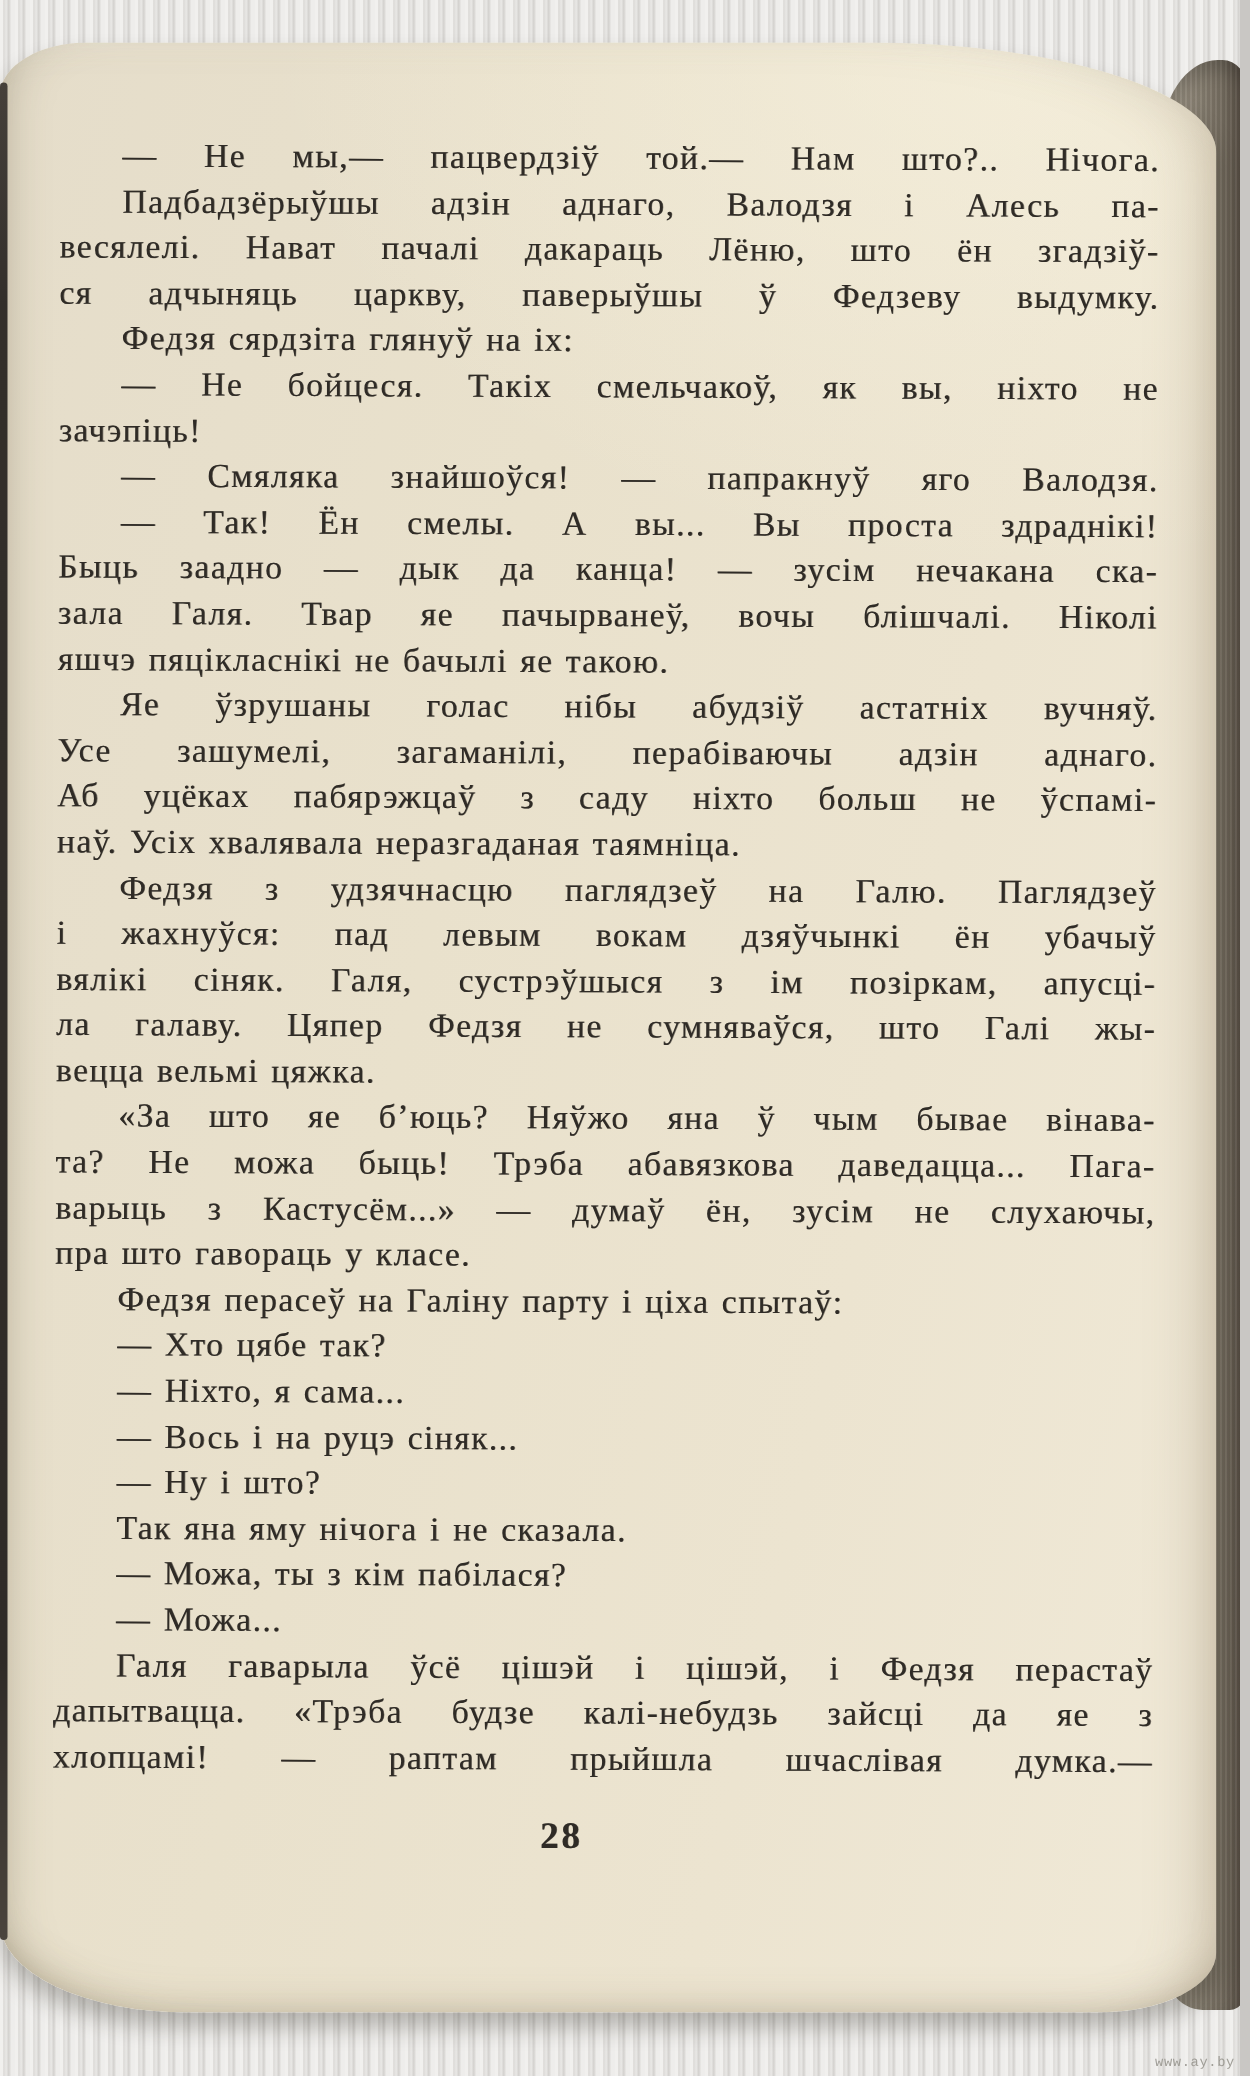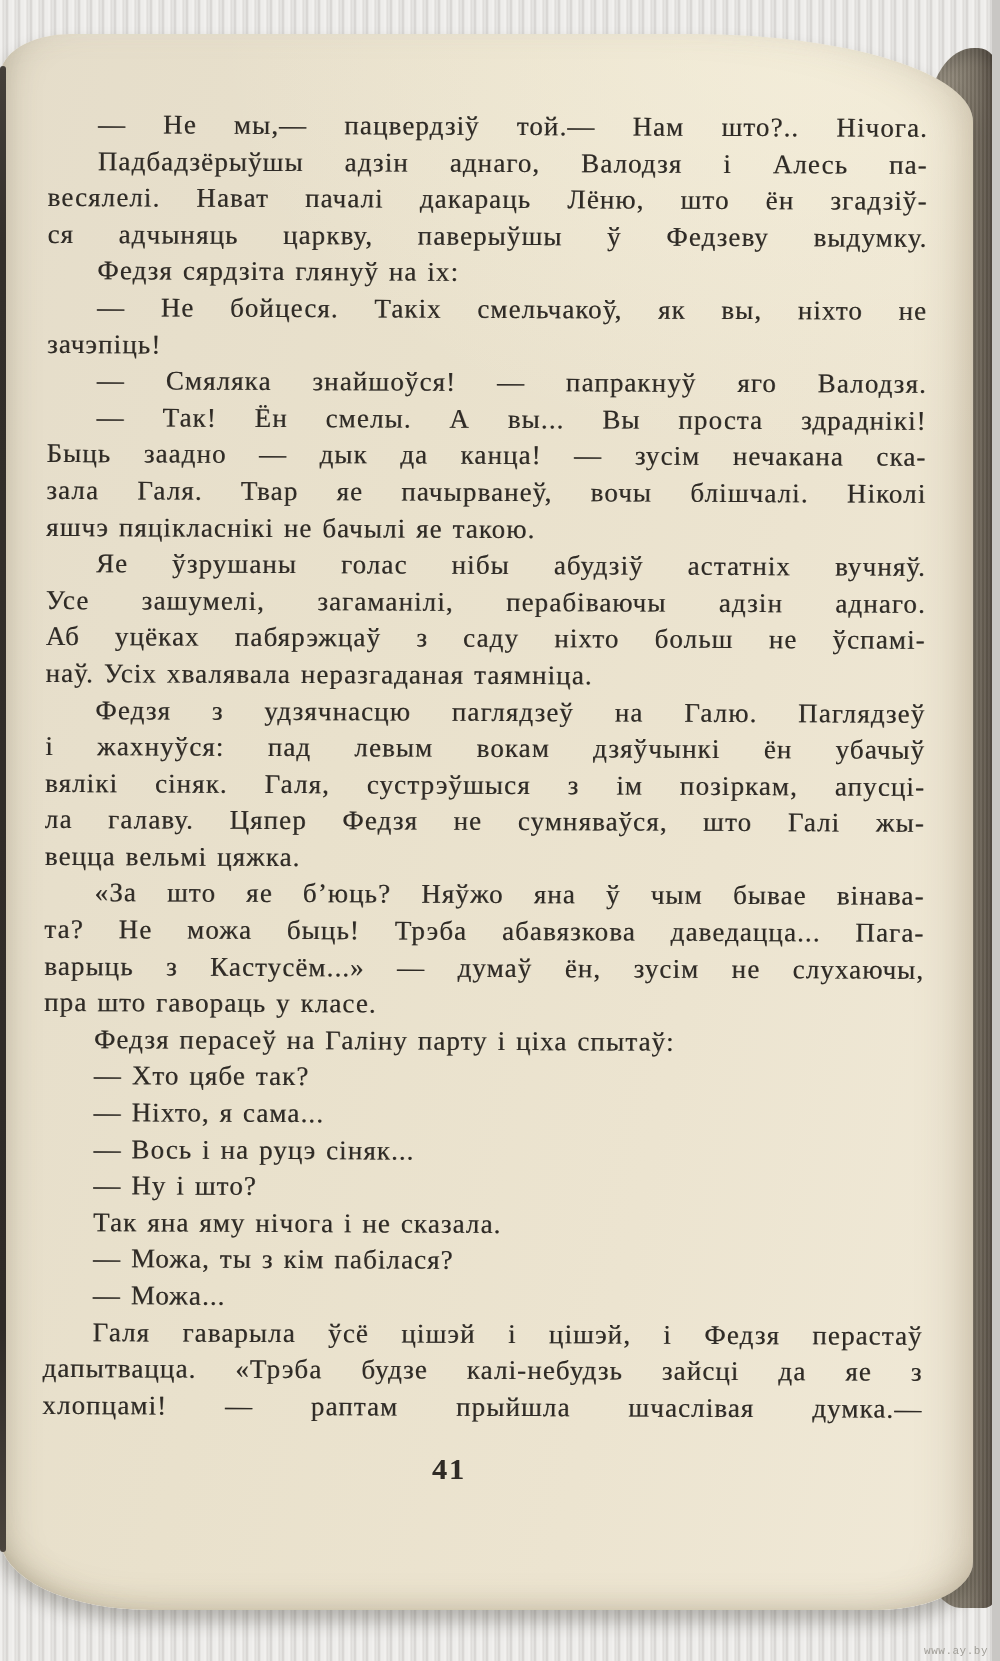--- a/index.html
+++ b/index.html
@@ -129,15 +129,15 @@
       <div class="line indent">— Ніхто, я сама...</div>
       <div class="line indent">— Вось і на руцэ сіняк...</div>
       <div class="line indent">— Ну і што?</div>
       <div class="line indent">Так яна яму нічога і не сказала.</div>
       <div class="line indent">— Можа, ты з кім пабілася?</div>
       <div class="line indent">— Можа...</div>
       <div class="line indent just">Галя гаварыла ўсё цішэй і цішэй, і Федзя перастаў</div>
       <div class="line just">дапытвацца. «Трэба будзе калі-небудзь зайсці да яе з</div>
       <div class="line just">хлопцамі! — раптам  прыйшла  шчаслівая  думка.—</div>
     </div>
-  <div class="page-number">41</div>
+  <div class="page-number">28</div>
   <div class="watermark">www.ay.by</div>
 </div>
 
 </body></html>

